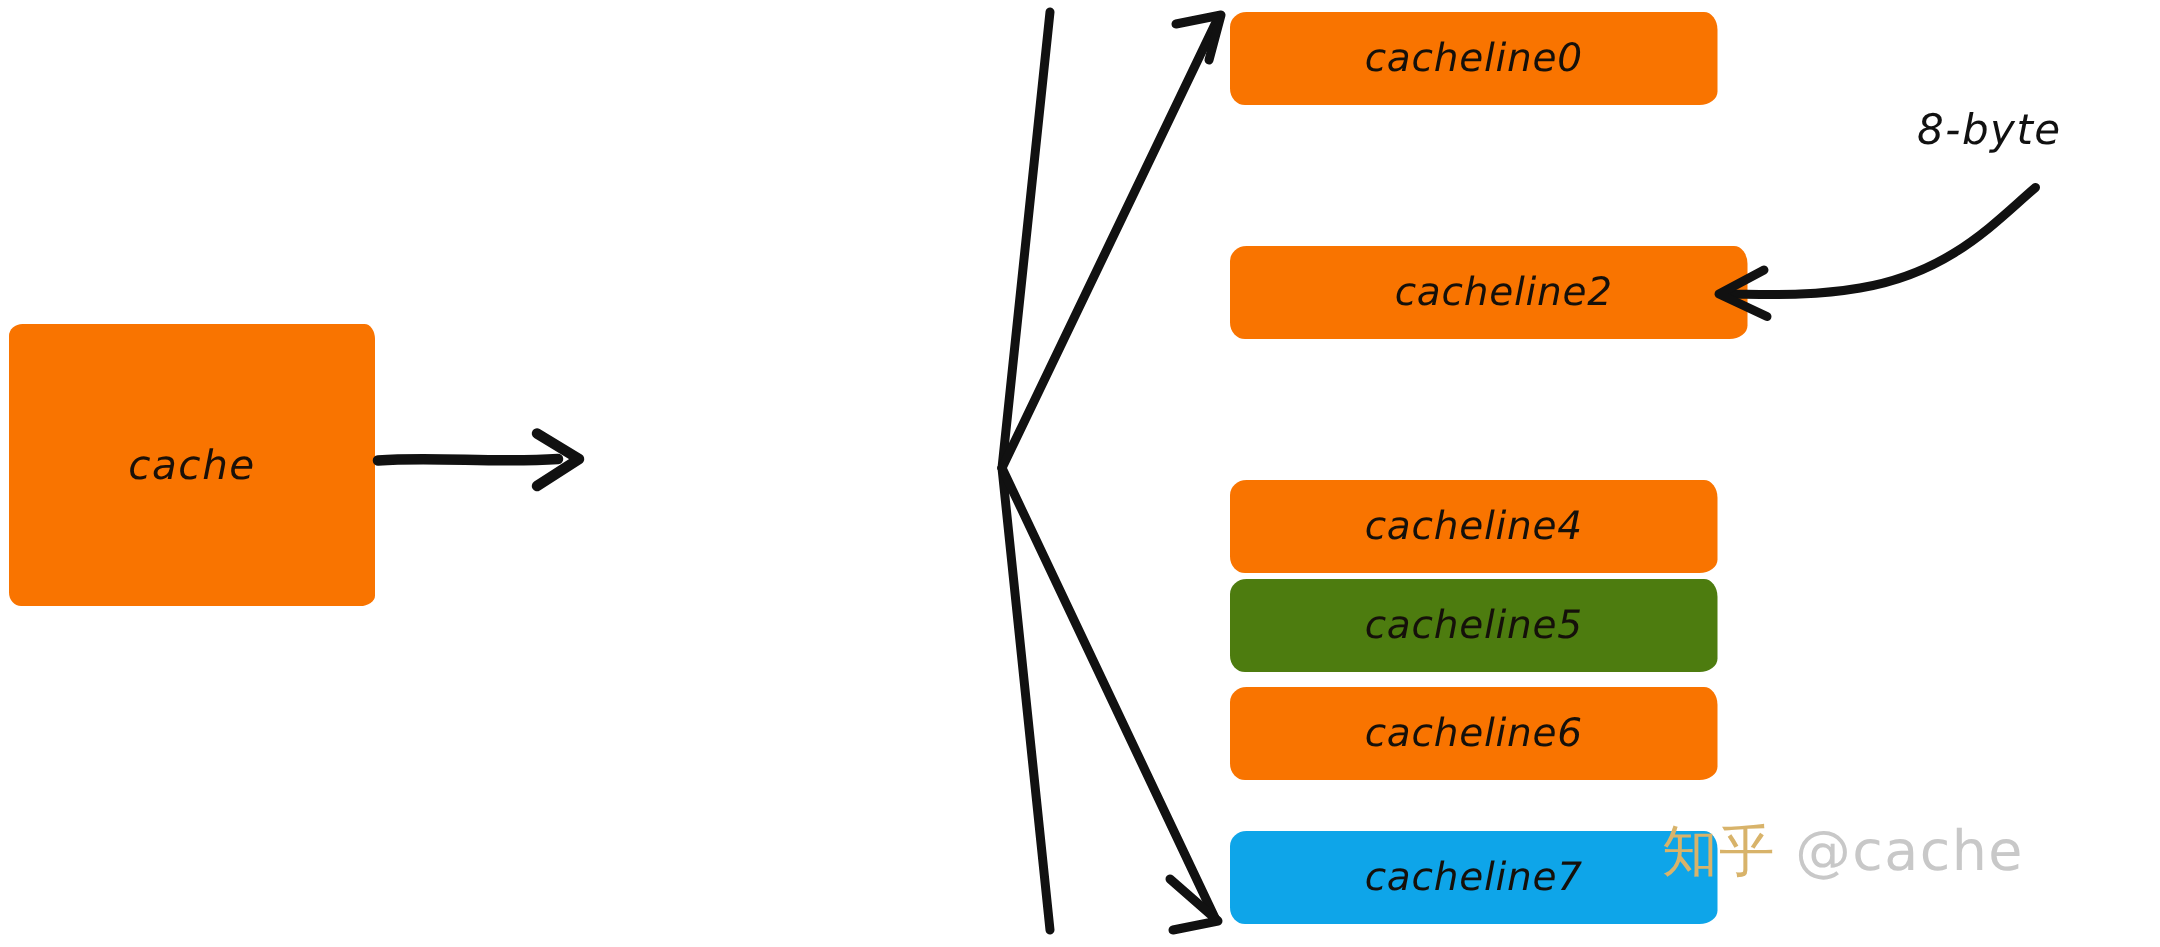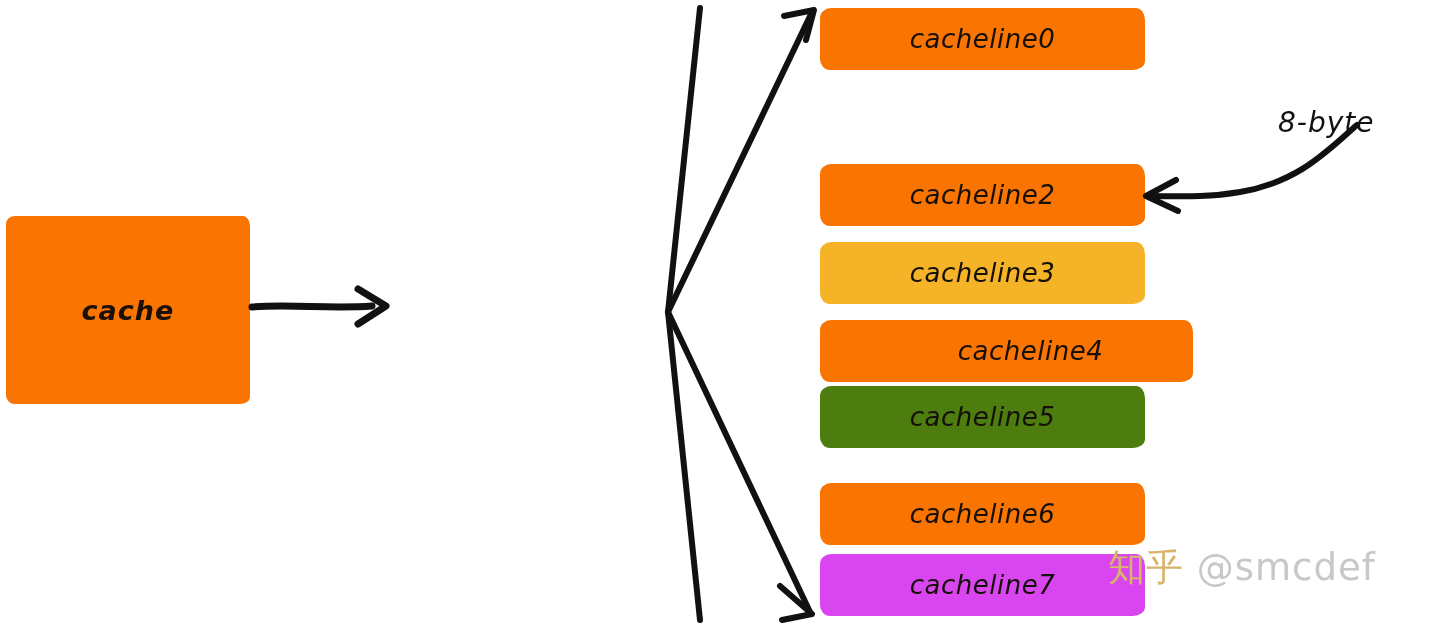--- a/index.html
+++ b/index.html
@@ -30,21 +30,20 @@
 
   
   #cache-box {
     position: absolute;
     left: 6px;
     top: 216px;
     width: 244px;
     height: 188px;
     background: #F97400;
     border-radius: 9px 7px 10px 8px / 8px 10px 7px 9px;
-    font-weight: bold;
   }
   #cache-box-label {
     position: absolute;
     left: 0;
     top: 0;
     width: 244px;
     height: 188px;
     display: flex;
     align-items: center;
     justify-content: center;
@@ -93,21 +92,20 @@
     letter-spacing: 0.5px;
     font-family: "DejaVu Sans", sans-serif;
   }
 
   
   #byte-label {
     position: absolute;
     left: 1278px;
     top: 70px;
     font-size: 28px;
-    margin-top: 36px;
   }
 
   
   #arrows {
     position: absolute;
     left: 0;
     top: 0;
     width: 1440px;
     height: 631px;
     pointer-events: none;
@@ -136,36 +134,33 @@
     <div id="cache-box-label" class="hand">cache</div>
   </div>
 
 
   <div id="byte-label" class="hand">8-byte</div>
 
   <div id="stack">
       <div class="cacheline" style="top: 4px; background: rgb(249, 116, 0);">
         <span class="cl-text">cacheline0</span>
       </div>
-      <div class="cacheline" style="top: 160px; background: rgb(249, 116, 0);">
+      <div class="cacheline" style="top: 160px; background: rgb(249, 116, 0); padding-left: 20px;">
         <span class="cl-text">cacheline2</span>
       </div>
-      <div class="cacheline" style="top: 238px; background: rgb(245, 179, 39);">
-        <span class="cl-text">cacheline3</span>
-      </div>
-      <div class="cacheline" style="top: 316px; background: rgb(249, 116, 0); padding-left: 48px;">
+      <div class="cacheline" style="top: 316px; background: rgb(249, 116, 0);">
         <span class="cl-text">cacheline4</span>
       </div>
       <div class="cacheline" style="top: 382px; background: #4d7c0f;">
         <span class="cl-text">cacheline5</span>
       </div>
-      <div class="cacheline" style="top: 479px; background: rgb(249, 116, 0);">
+      <div class="cacheline" style="top: 454px; background: rgb(249, 116, 0);">
         <span class="cl-text">cacheline6</span>
       </div>
-      <div class="cacheline" style="top: 550px; background: #d946ef;">
+      <div class="cacheline" style="top: 550px; background: #0ea5e9;">
         <span class="cl-text">cacheline7</span>
       </div>
     </div>
 
   <svg id="arrows" viewBox="0 0 1440 631">
     <defs>
       <style>
         .ink { stroke: #111111; fill: none; stroke-linecap: round; stroke-linejoin: round; }
       </style>
     </defs>
@@ -191,16 +186,16 @@
     </g>
 
     <g>
       <path class="ink" stroke-width="6" d="M 1357 125 C 1330 148, 1300 182, 1240 192 C 1205 198, 1175 196, 1148 196"></path>
       <path class="ink" stroke-width="6" d="M 1176 180 L 1146 196 L 1178 211"></path>
     </g>
   </svg>
 
   <div id="watermark">
     <span class="wm-logo">知乎</span>
-    <span>@smcdef</span>
+    <span>@cache</span>
   </div>
 
 </div>
 
 </body></html>

